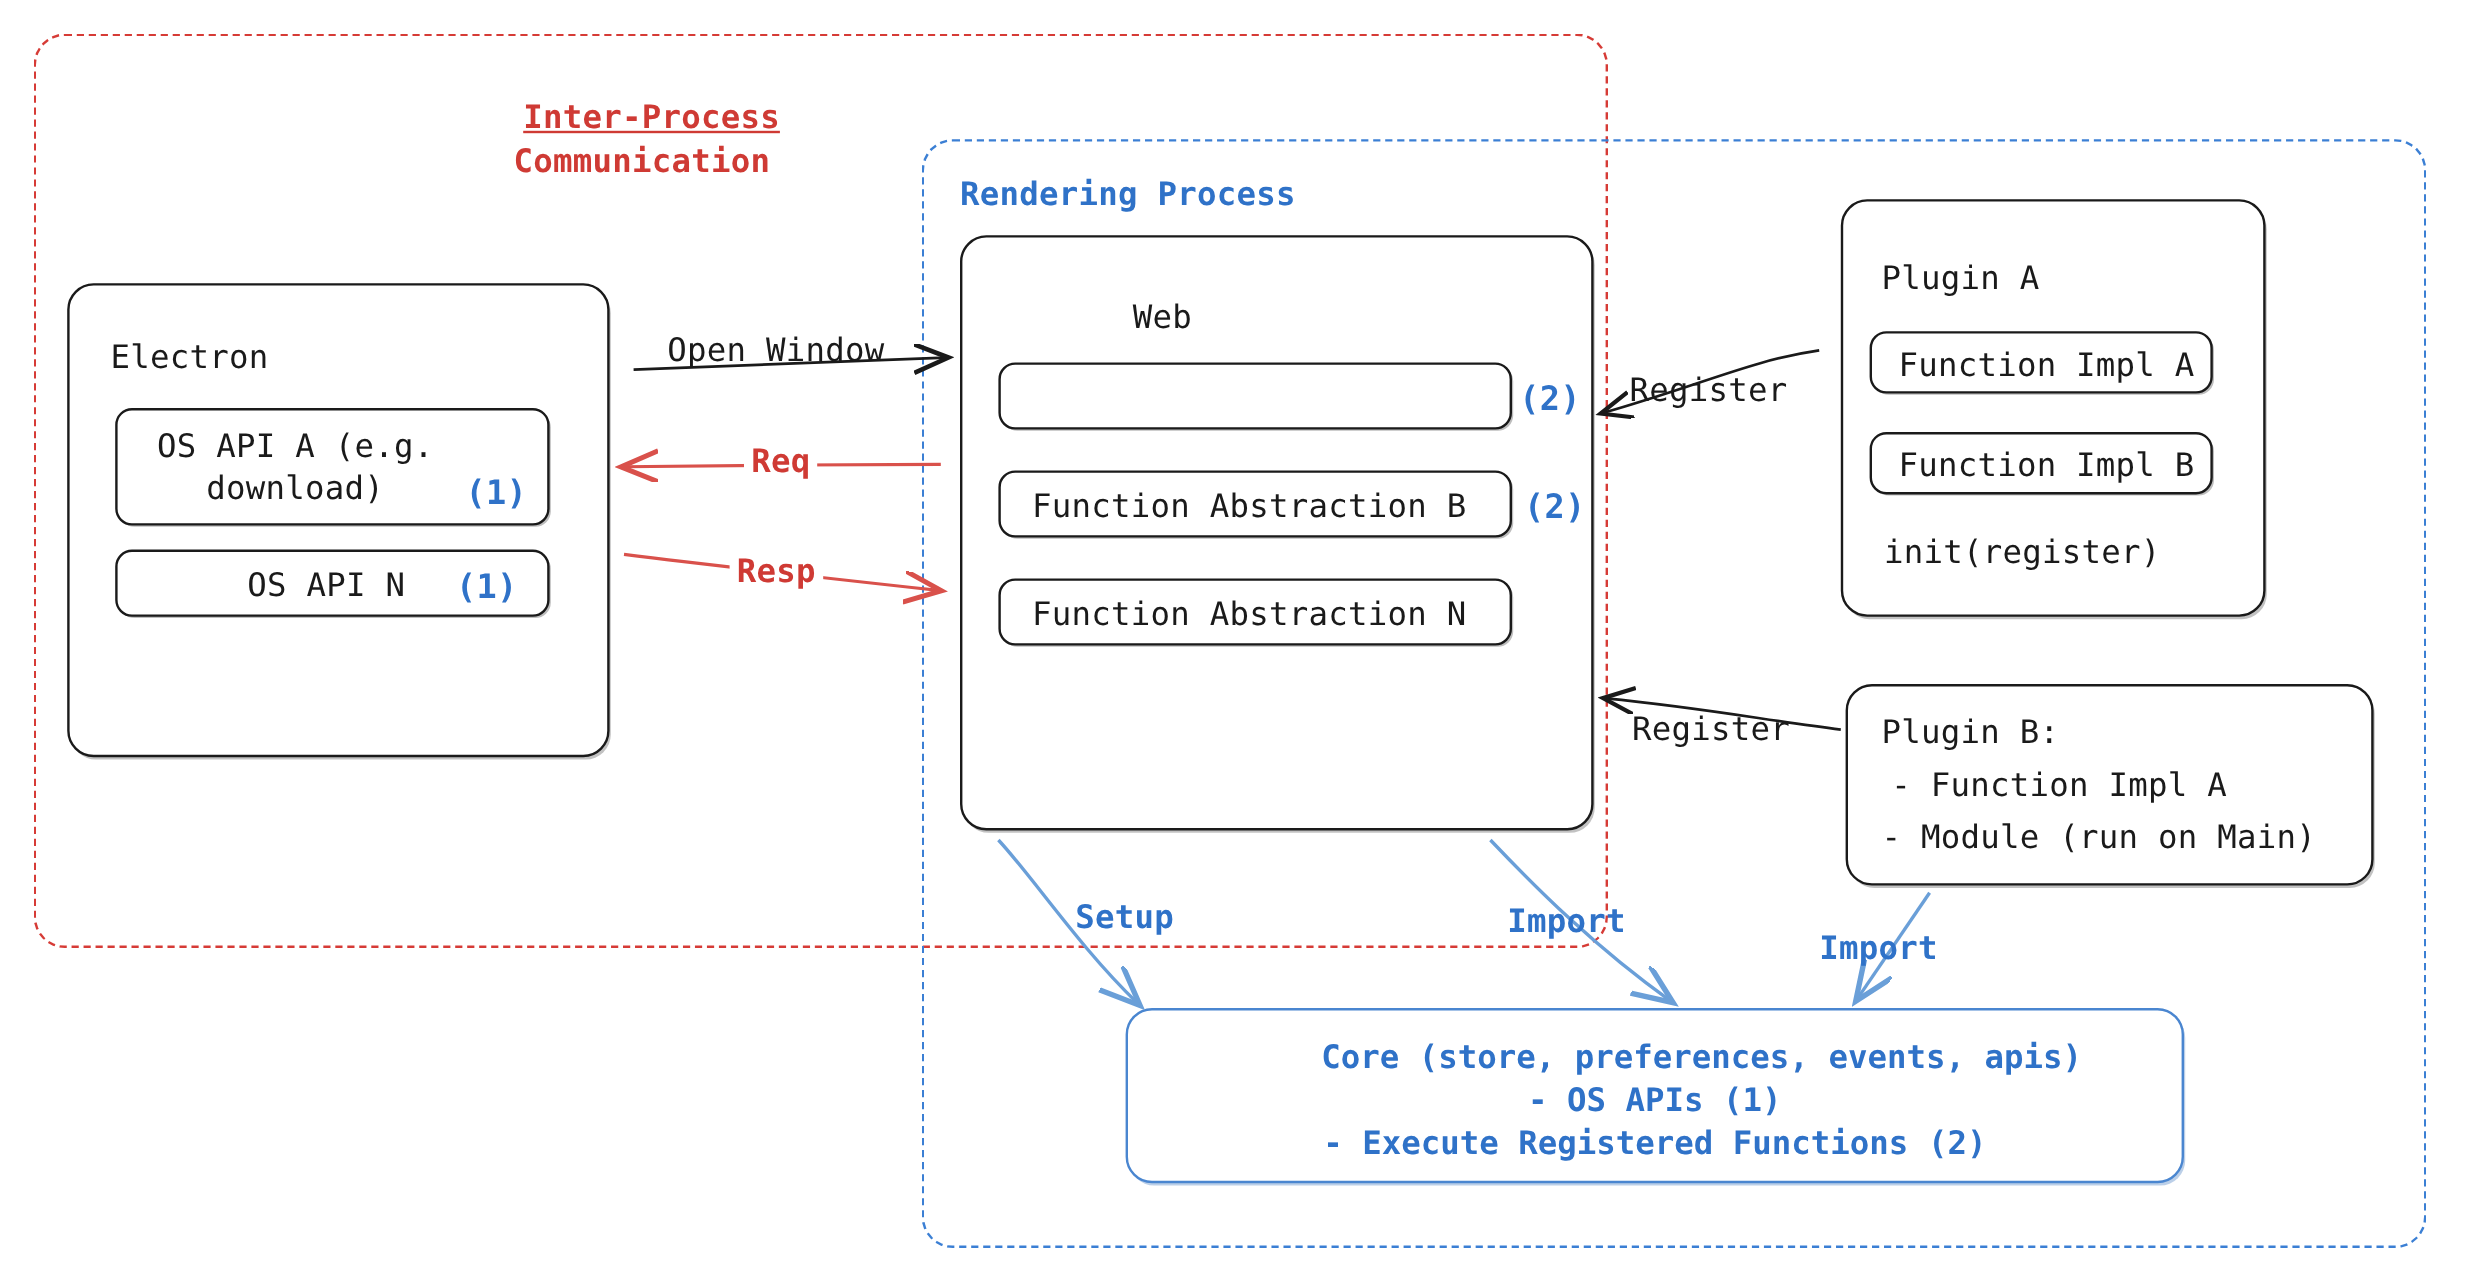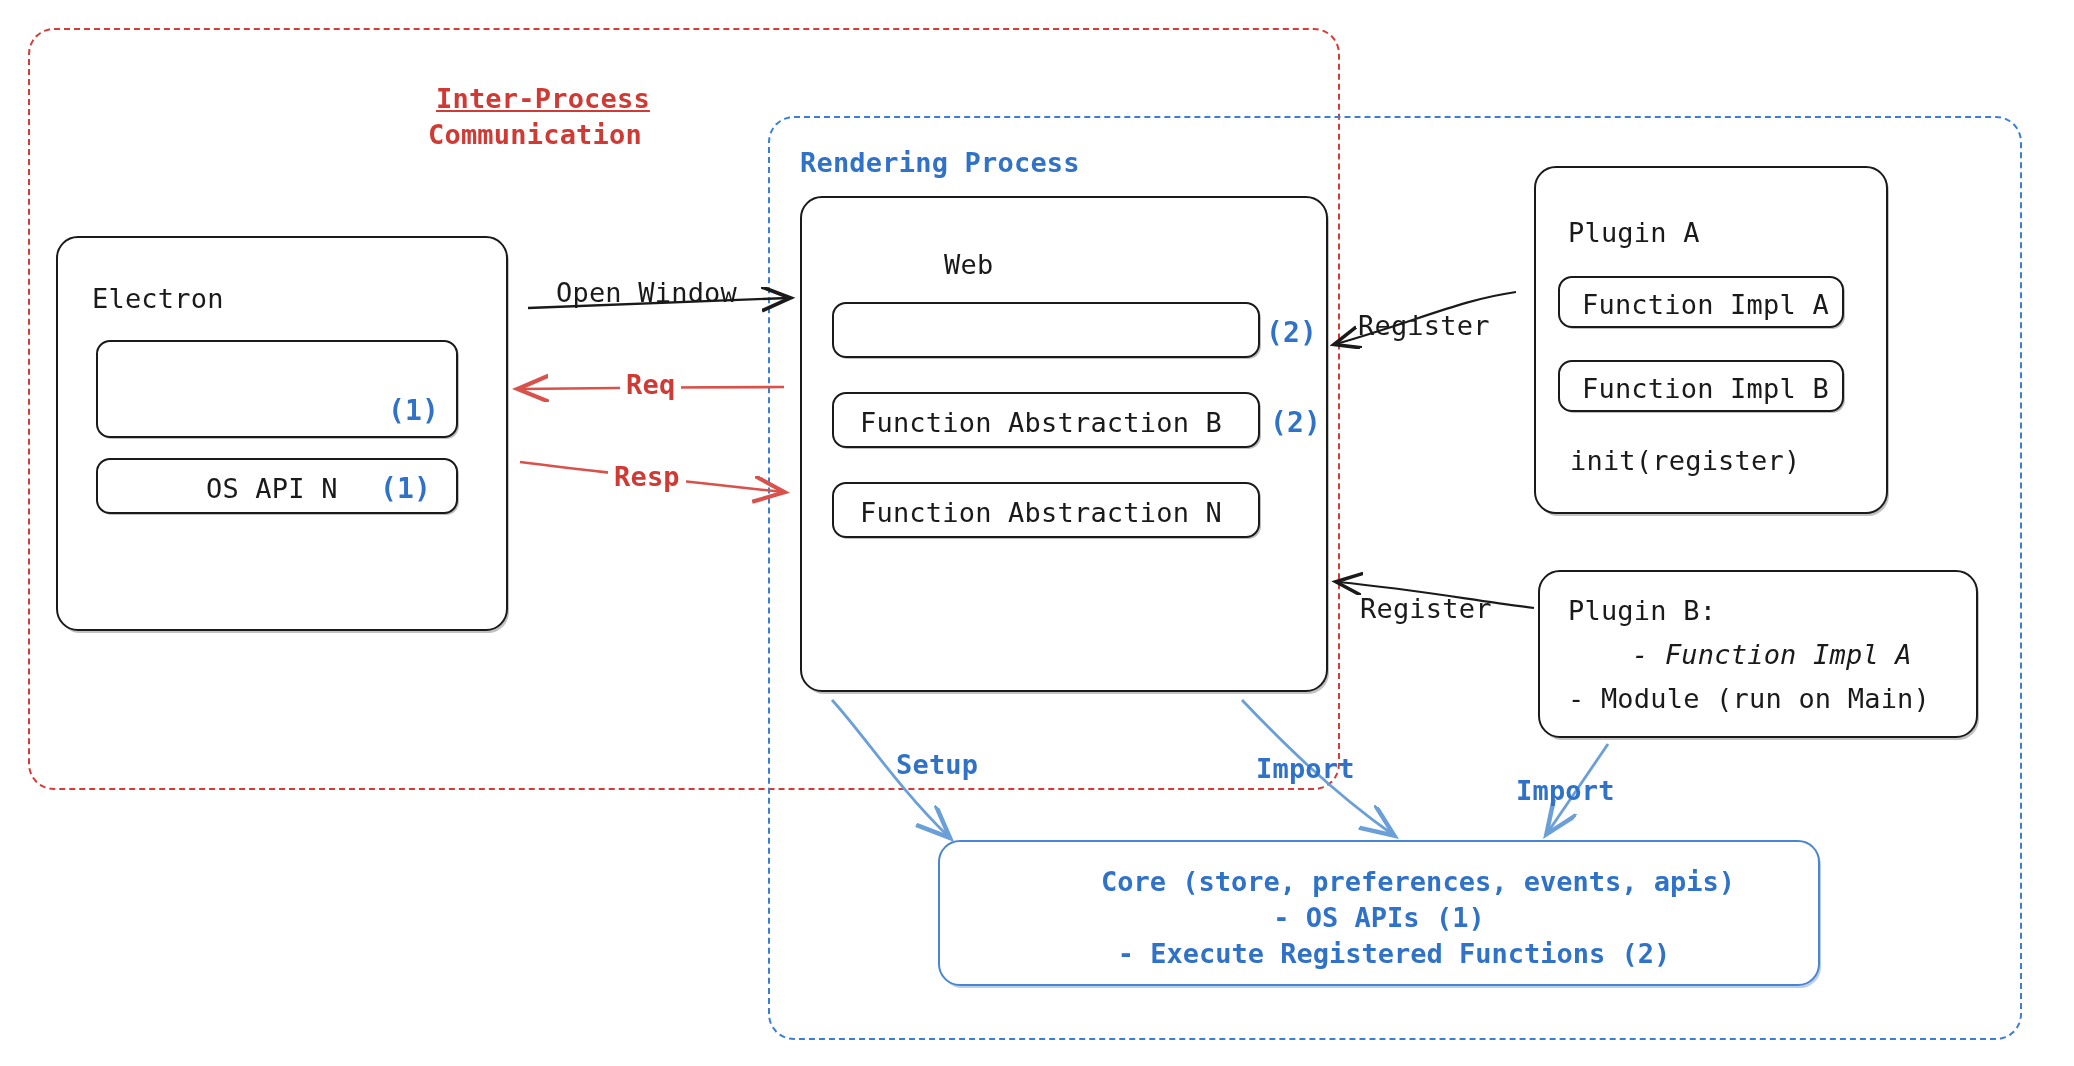--- a/index.html
+++ b/index.html
@@ -97,20 +97,22 @@
   <div class="lbl t-red" style="left:436px; top:82px;text-decoration:underline;">Inter-Process</div>
   <div class="lbl t-red" style="left:428px; top:118px;">Communication</div>
 
   <div class="lbl t-blue" style="left:800px; top:146px;">Rendering Process</div>
 
   <div class="box" style="left:56px; top:236px; width:452px; height:395px;">
   </div>
   <div class="lbl t-title" style="left:92px; top:282px;">Electron</div>
 
   <div class="box inner" style="left:96px; top:340px; width:362px; height:98px;"></div>
+  <div class="lbl t-item center" style="left:96px; top:356px; width:300px;">OS API A (e.g.
+download)</div>
   <div class="lbl t-blueparen" style="left:388px; top:393px;">(1)</div>
 
   <div class="box inner" style="left:96px; top:458px; width:362px; height:56px;"></div>
   <div class="lbl t-item" style="left:206px; top:472px;">OS API N</div>
   <div class="lbl t-blueparen" style="left:380px; top:471px;">(1)</div>
 
   <div class="box" style="left:800px; top:196px; width:528px; height:496px;"></div>
   <div class="lbl t-title" style="left:944px; top:248px;">Web</div>
 
   <div class="box inner" style="left:832px; top:302px; width:428px; height:56px;"></div>
@@ -130,27 +132,27 @@
   <div class="box inner" style="left:1558px; top:276px; width:286px; height:52px;"></div>
   <div class="lbl t-item" style="left:1582px; top:288px;">Function Impl A</div>
 
   <div class="box inner" style="left:1558px; top:360px; width:286px; height:52px;"></div>
   <div class="lbl t-item" style="left:1582px; top:372px;">Function Impl B</div>
 
   <div class="lbl t-item" style="left:1570px; top:444px;">init(register)</div>
 
   <div class="box" style="left:1538px; top:570px; width:440px; height:168px;"></div>
   <div class="lbl t-item" style="left:1568px; top:594px;">Plugin B:</div>
-  <div class="lbl t-item" style="left:1632px; top:638px;font-style:italic;">- Function Impl A</div>
+  <div class="lbl t-item" style="left:1576px; top:638px;">- Function Impl A</div>
   <div class="lbl t-item" style="left:1568px; top:682px;">- Module (run on Main)</div>
 
   <div class="core-box" style="left:938px; top:840px; width:882px; height:146px;"></div>
   <div class="core-text" style="left:938px; top:862px; width:960px;">Core (store, preferences, events, apis)</div>
   <div class="core-text" style="left:938px; top:898px; width:882px;">- OS APIs (1)</div>
-  <div class="core-text" style="left:938px; top:934px; width:882px;padding-left:15px;">- Execute Registered Functions (2)</div>
+  <div class="core-text" style="left:938px; top:934px; width:882px;">- Execute Registered Functions (2)</div>
 
   <svg class="layer" viewBox="0 0 2074 1066">
     <defs>
       <marker id="ah-dark" markerWidth="14" markerHeight="14" refX="11" refY="5" orient="auto" markerUnits="strokeWidth">
         <path d="M0,0 L12,5 L0,10" fill="none" stroke="#1a1a1a" stroke-width="1.6"></path>
       </marker>
       <marker id="ah-red" markerWidth="14" markerHeight="14" refX="11" refY="5" orient="auto" markerUnits="strokeWidth">
         <path d="M0,0 L12,5 L0,10" fill="none" stroke="#d9514b" stroke-width="1.6"></path>
       </marker>
       <marker id="ah-blue" markerWidth="14" markerHeight="14" refX="11" refY="5" orient="auto" markerUnits="strokeWidth">

